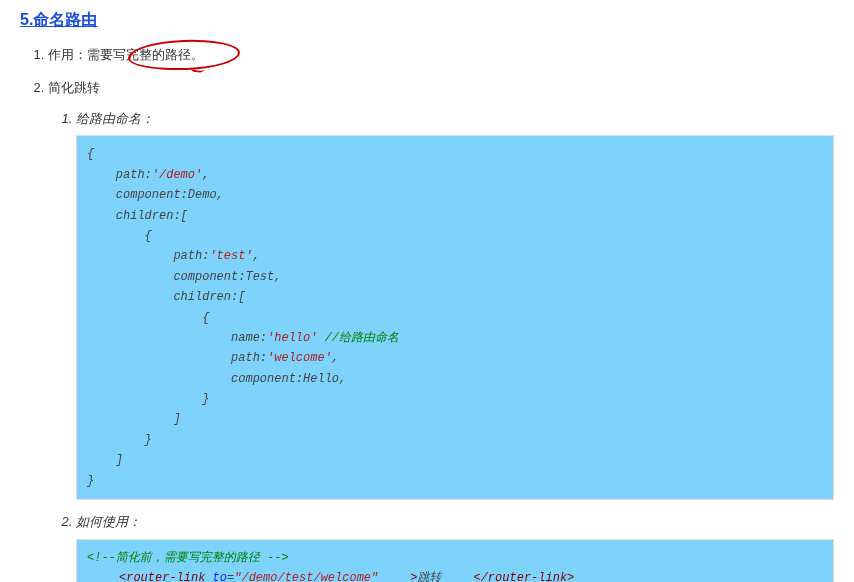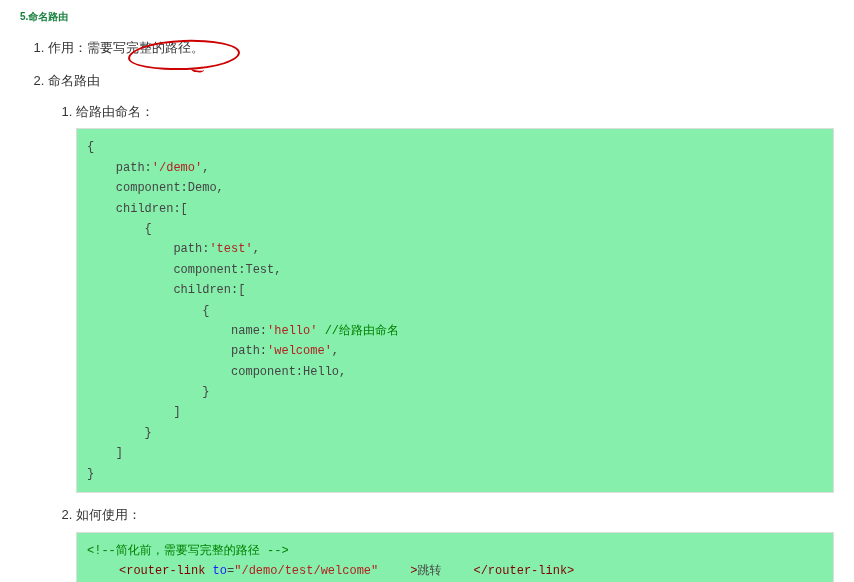--- a/index.html
+++ b/index.html
@@ -8,43 +8,45 @@
     font-family: Arial, "Microsoft YaHei", sans-serif;
     font-size: 13px;
     color: #333;
     background: #fff;
     width: 854px;
     box-sizing: border-box;
     position: relative;
   }
   .section-title {
     font-weight: bold;
-    font-size: 10px;
+    font-size: 16px;
     margin-bottom: 14px;
-    color: #15803d;
+    color: #1d4ed8;
+    text-decoration: underline;
   }
   ol.outer {
     list-style: decimal;
     padding-left: 28px;
     margin: 0;
   }
   ol.outer > li {
     margin-bottom: 12px;
     line-height: 1.6;
   }
   ol.inner {
     list-style: decimal;
     padding-left: 28px;
     margin-top: 10px;
   }
   ol.inner > li {
     margin-bottom: 12px;
+    font-style: italic;
   }
   .code-block {
-    background: #86efac;
+    background: #7dd3fc;
     border: 1px solid #ddd;
     padding: 8px 10px;
     font-family: Consolas, "Courier New", monospace;
     font-size: 12px;
     line-height: 1.7;
     white-space: pre;
     color: #444;
     margin-top: 6px;
     overflow-x: auto;
   }
@@ -81,21 +83,21 @@
 
 <div class="section-title">5.命名路由</div>
 
 <div class="circle-annot"></div>
 
 <ol class="outer">
   <li>
     <span>作用：</span><span>需要写完整的路径。</span>
   </li>
   <li>
-    <span>命名路由</span>
+    <span>简化跳转</span>
     <ol class="inner">
       <li>
         <span>给路由命名：</span>
 <div class="code-block"><span>{</span>
 <span>    path:</span><span class="str">'/demo'</span><span>,</span>
 <span>    component:Demo,</span>
 <span>    children:[</span>
 <span>        {</span>
 <span>            path:</span><span class="str">'test'</span><span>,</span>
 <span>            component:Test,</span>

